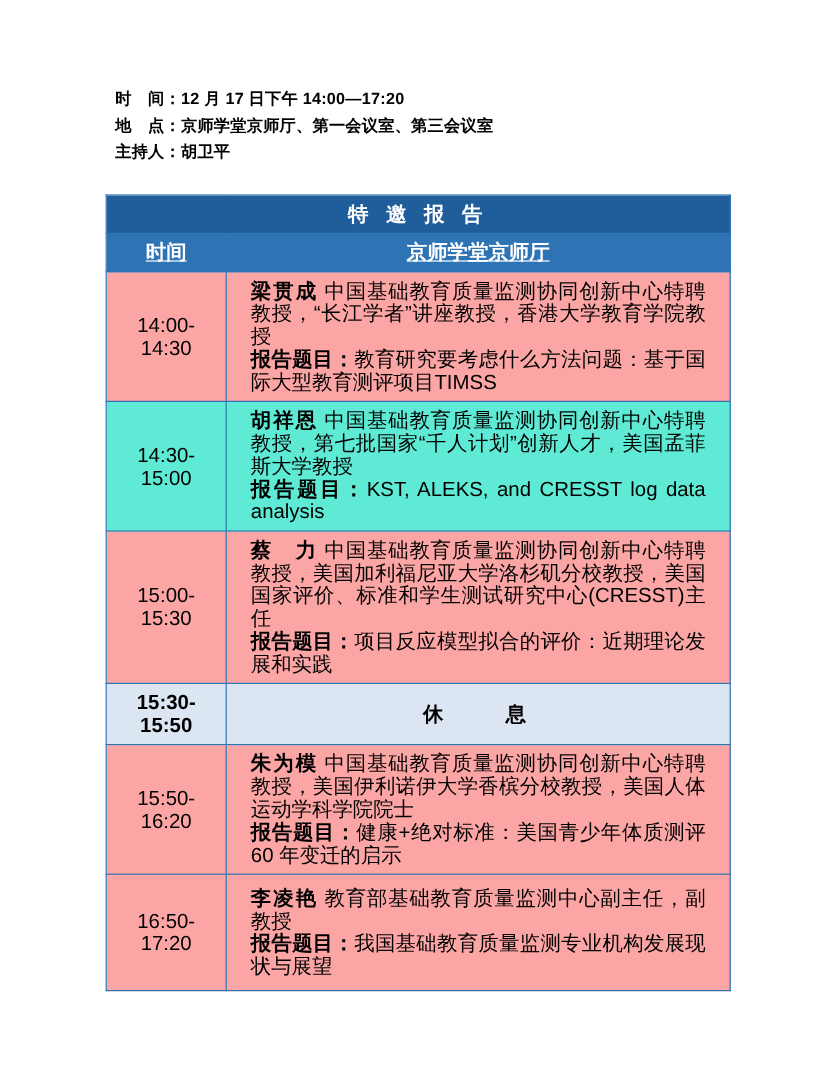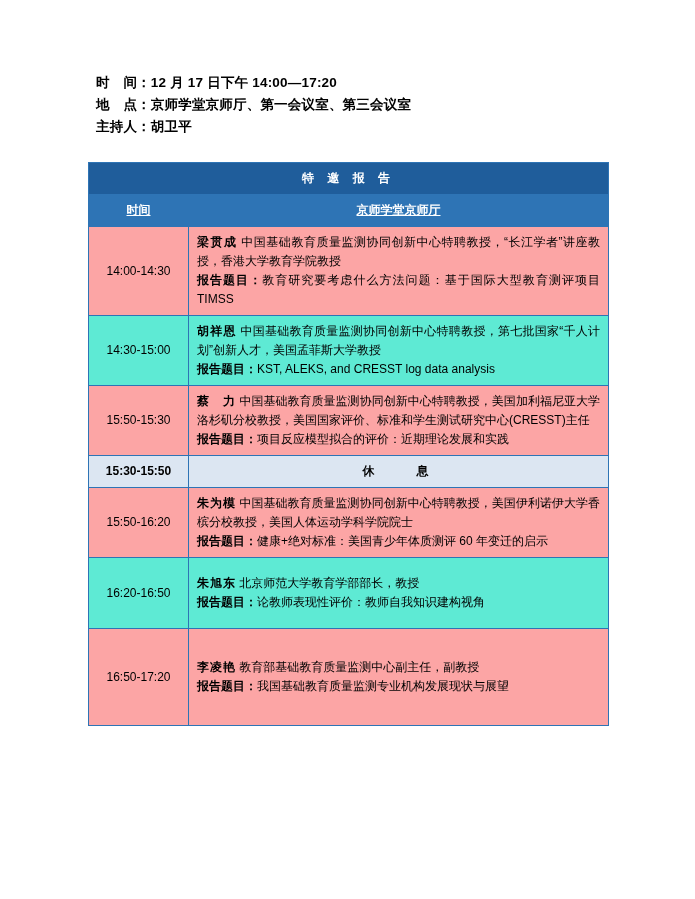--- a/index.html
+++ b/index.html
@@ -40,22 +40,22 @@
     position: absolute;
     left: 88px;
     top: 162px;
     width: 520px;
     border-collapse: collapse;
     table-layout: fixed;
   }
   table.agenda td {
     border: 1px solid #2e74b5;
     vertical-align: middle;
-    padding: 6px 8px;
-    font-size: 12px;
+    padding: 6px 20px;
+    font-size: 17px;
     line-height: 19px;
   }
   .title-row td {
     background: #1f5d9b;
     color: #ffffff;
     text-align: center;
     font-weight: bold;
     font-size: 14px;
     letter-spacing: 5px;
     padding: 7px 0;
@@ -134,21 +134,21 @@
             <span class="spk-name">胡祥恩</span>
             <span>中国基础教育质量监测协同创新中心特聘教授，第七批国家“千人计划”创新人才，美国孟菲斯大学教授</span>
           </span>
           <span class="cell-line">
             <span class="topic-label">报告题目：</span><span>KST, ALEKS, and CRESST log data analysis</span>
           </span>
         </td>
       </tr>
 
       <tr class="row-white">
-        <td class="col-time">15:50-15:30</td>
+        <td class="col-time">15:00-15:30</td>
         <td class="body-cell">
           <span class="cell-line">
             <span class="spk-name">蔡　力</span>
             <span>中国基础教育质量监测协同创新中心特聘教授，美国加利福尼亚大学洛杉矶分校教授，美国国家评价、标准和学生测试研究中心(CRESST)主任</span>
           </span>
           <span class="cell-line">
             <span class="topic-label">报告题目：</span><span>项目反应模型拟合的评价：近期理论发展和实践</span>
           </span>
         </td>
       </tr>
@@ -164,32 +164,20 @@
           <span class="cell-line">
             <span class="spk-name">朱为模</span>
             <span>中国基础教育质量监测协同创新中心特聘教授，美国伊利诺伊大学香槟分校教授，美国人体运动学科学院院士</span>
           </span>
           <span class="cell-line">
             <span class="topic-label">报告题目：</span><span>健康+绝对标准：美国青少年体质测评 60 年变迁的启示</span>
           </span>
         </td>
       </tr>
 
-      <tr class="row-blue">
-        <td class="col-time">16:20-16:50</td>
-        <td class="body-cell" style="height:58px">
-          <span class="cell-line">
-            <span class="spk-name">朱旭东</span>
-            <span>北京师范大学教育学部部长，教授</span>
-          </span>
-          <span class="cell-line">
-            <span class="topic-label">报告题目：</span><span>论教师表现性评价：教师自我知识建构视角</span>
-          </span>
-        </td>
-      </tr>
 
       <tr class="row-white">
         <td class="col-time">16:50-17:20</td>
         <td class="body-cell" style="height:84px">
           <span class="cell-line">
             <span class="spk-name">李凌艳</span>
             <span>教育部基础教育质量监测中心副主任，副教授</span>
           </span>
           <span class="cell-line">
             <span class="topic-label">报告题目：</span><span>我国基础教育质量监测专业机构发展现状与展望</span>

